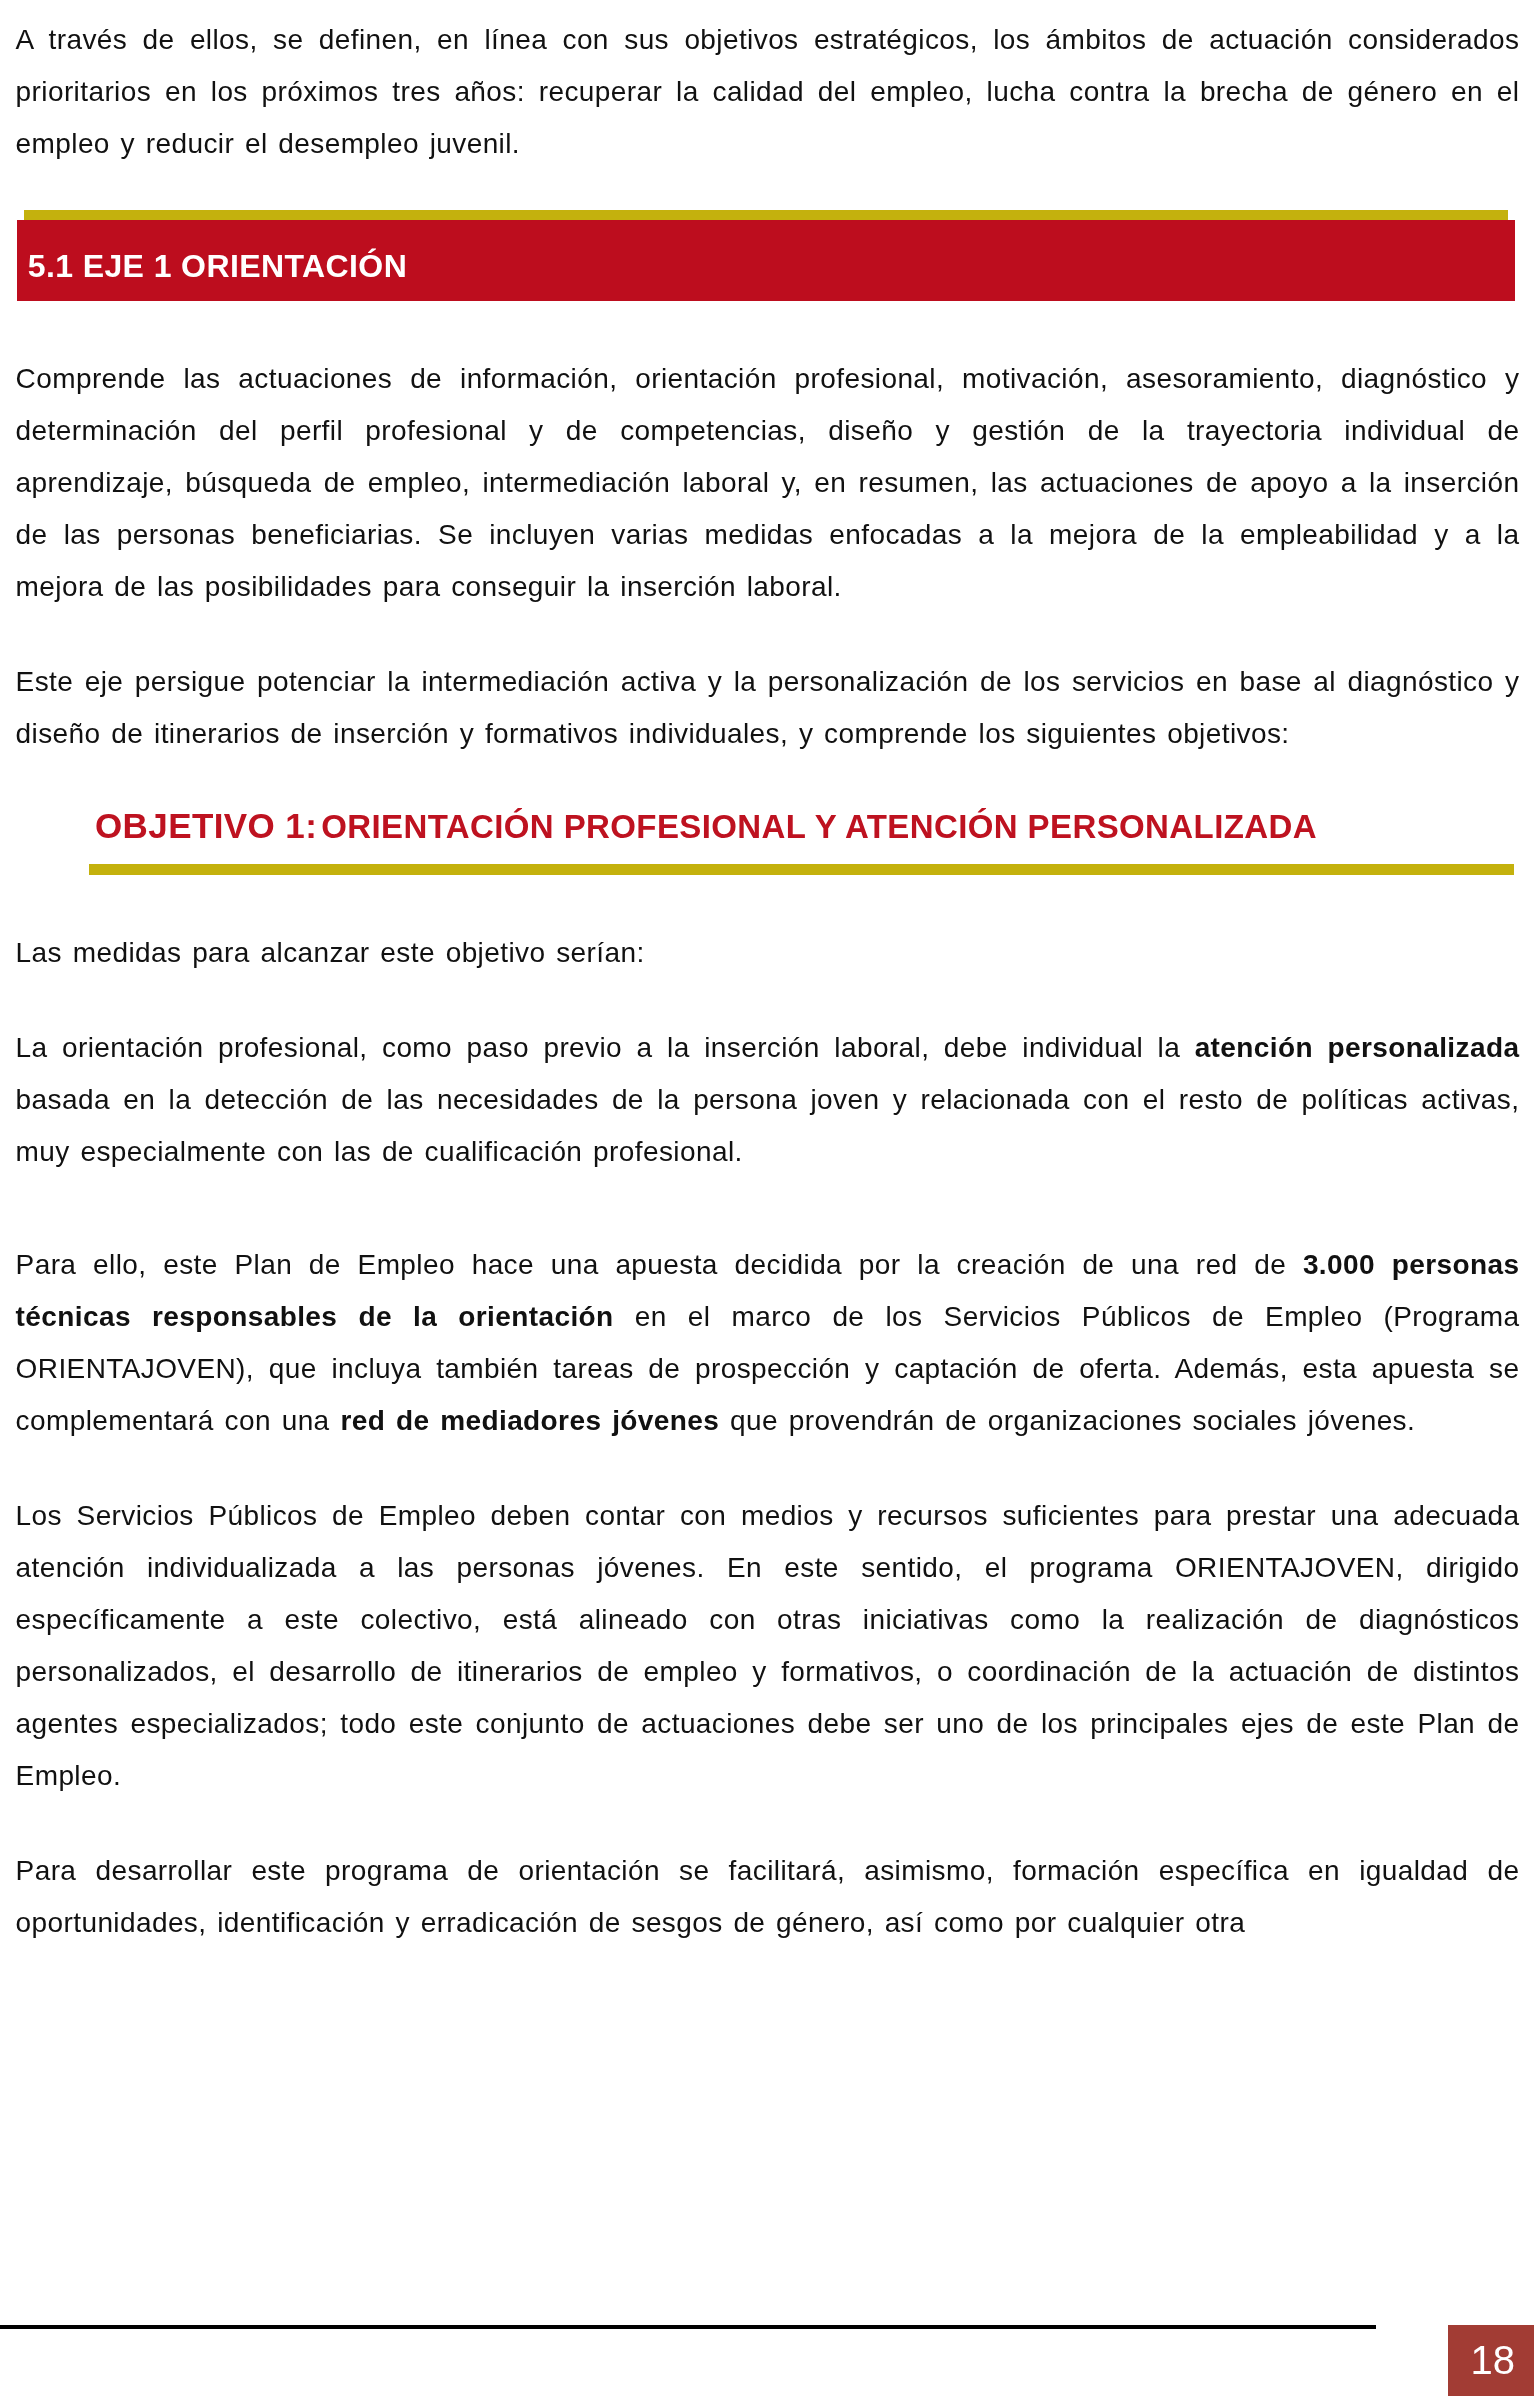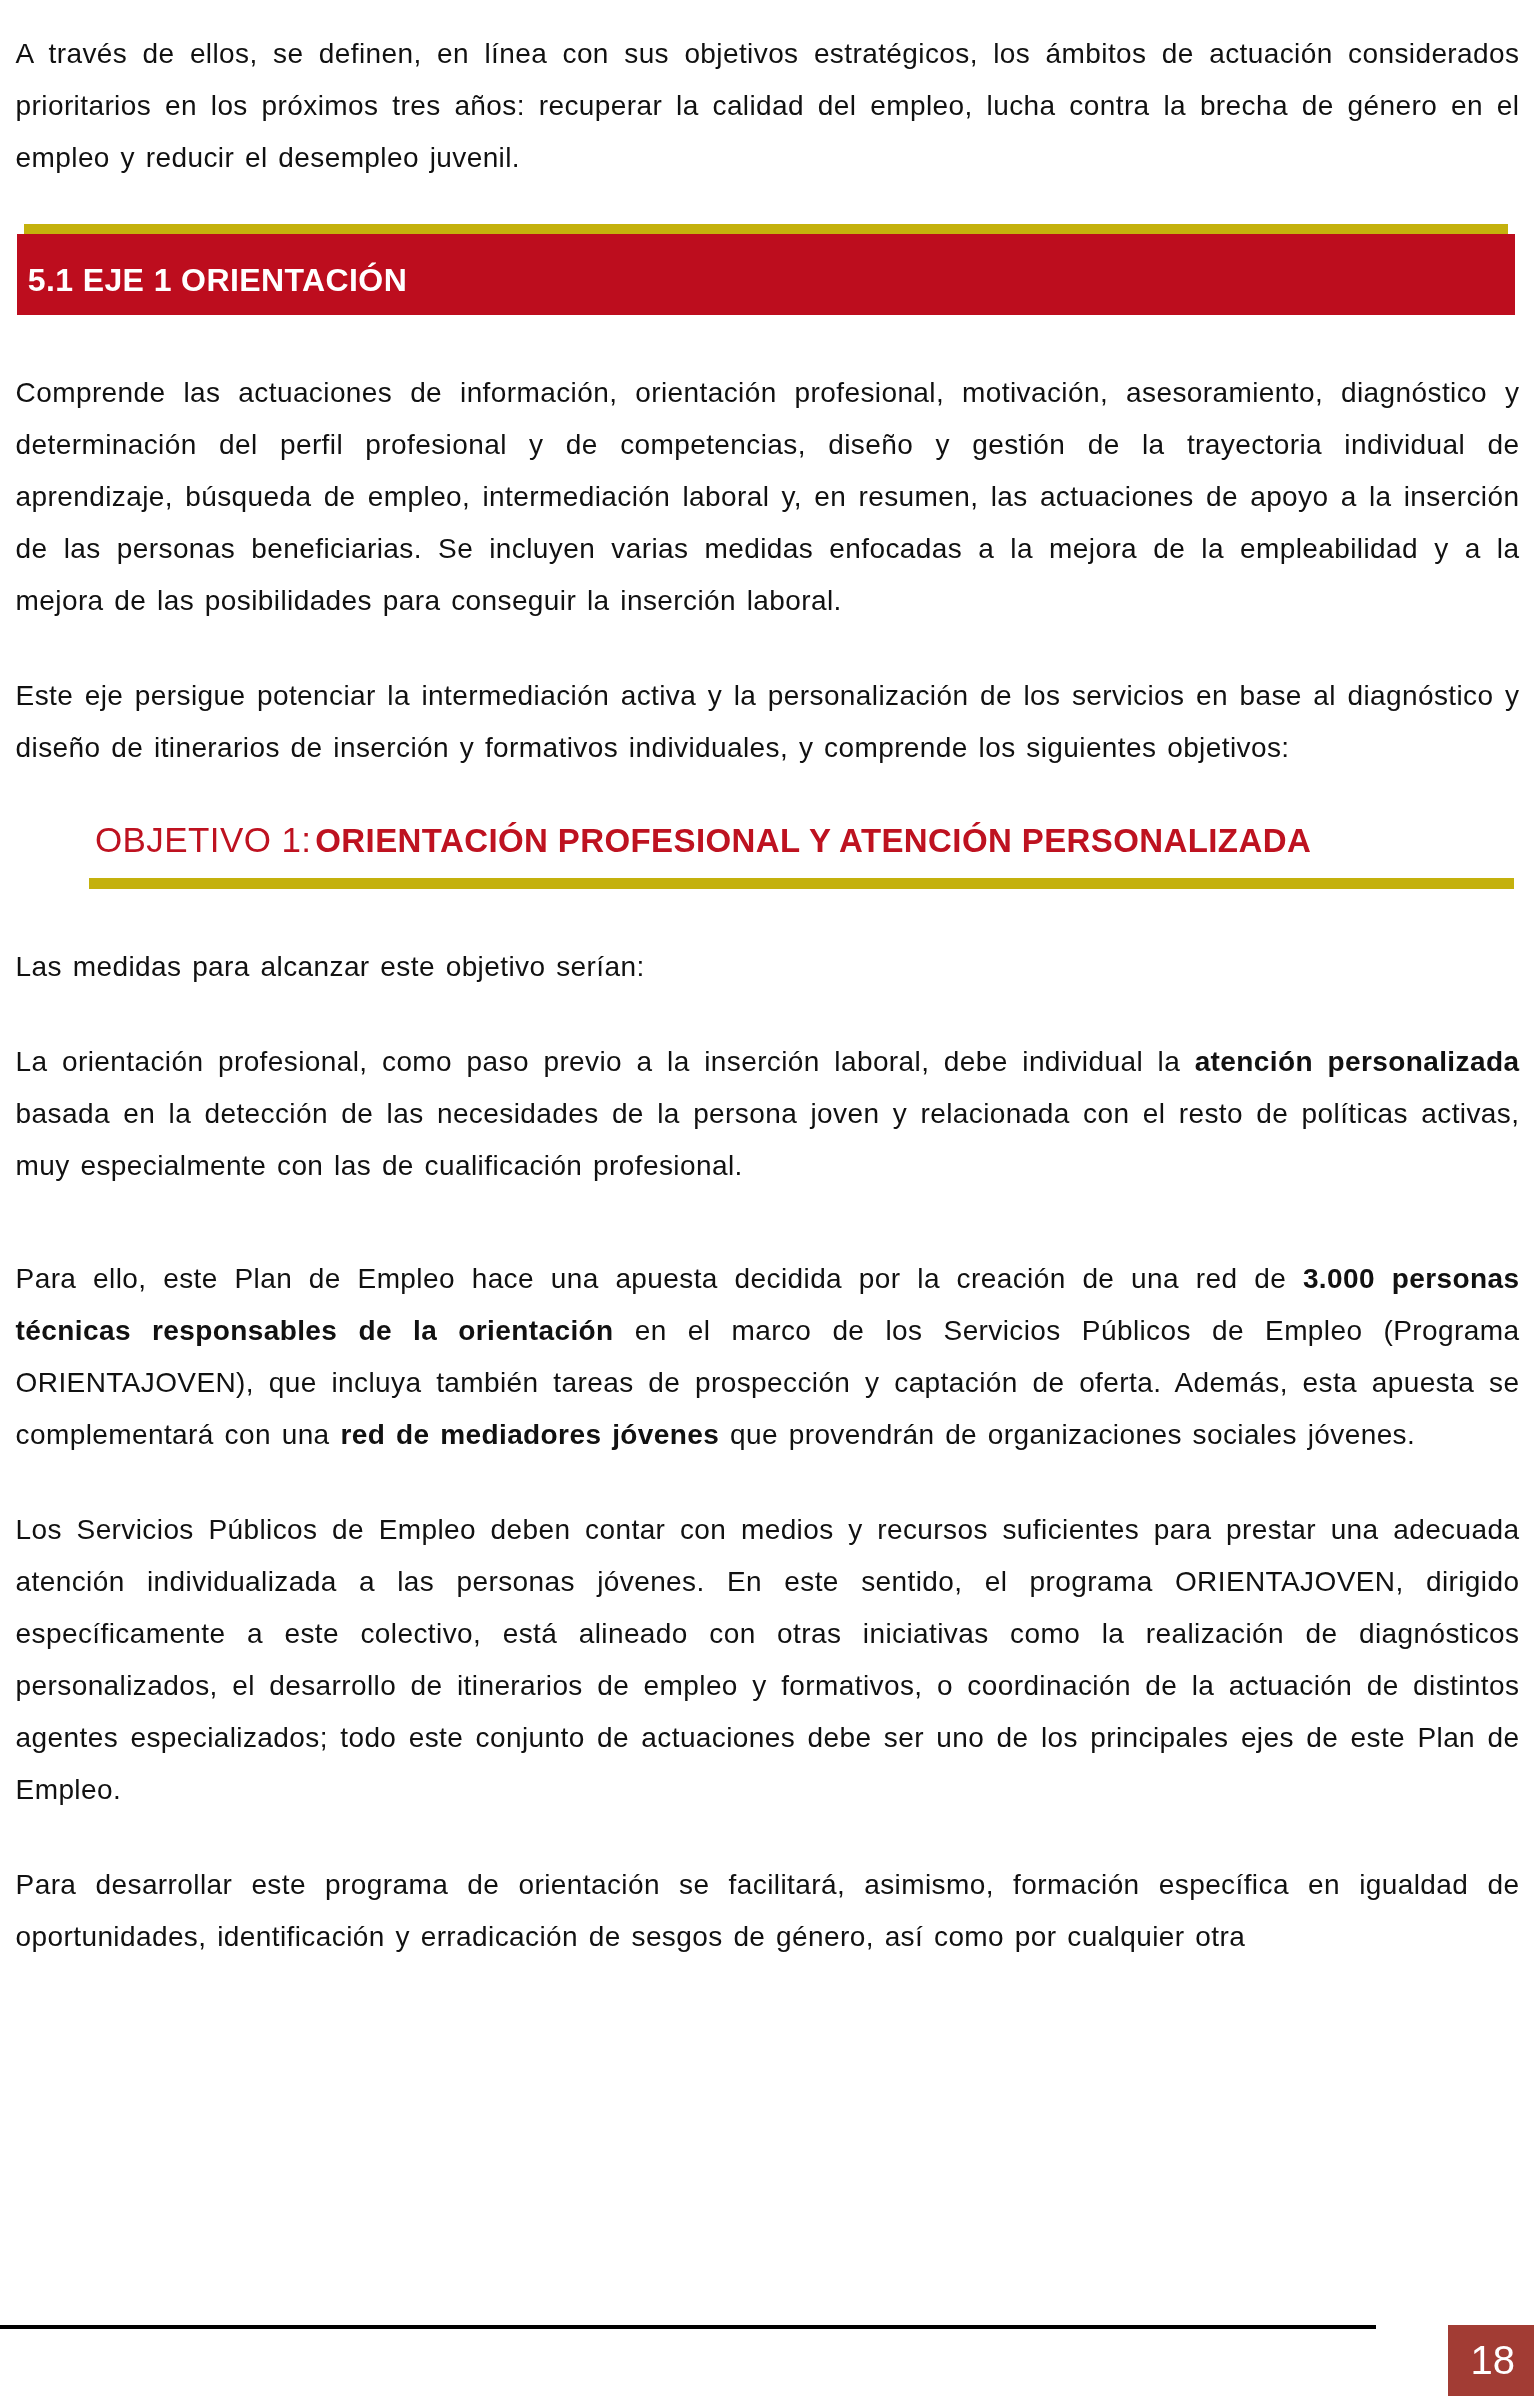--- a/index.html
+++ b/index.html
@@ -17,21 +17,21 @@
     margin: 0 15.6px;
     font-size: 28px;
     line-height: 52px;
     letter-spacing: 0.4px;
     word-spacing: 2.6px;
     text-align: justify;
     color: var(--c-body-text, #111111);
   }
   .body-text .b { font-weight: 700; }
 
-  .mt-p1      { padding-top: 28px; }
+  .mt-p1      { padding-top: 14px; }
   .mt-banner  { margin-top: 40px; }
   .mt-p2      { margin-top: 52px; }
   .mt-std     { margin-top: 43px; }
   .mt-p4      { margin-top: 52px; }
   .mt-medida  { margin-top: 52px; }
   .mt-p6      { margin-top: 61px; }
 
   
   .banner { margin-left: 17.3px; width: 1498px; }
   .banner-accent {
@@ -56,21 +56,21 @@
 
   
   .objetivo {
     margin-left: 95px;
     margin-right: 21px;
     line-height: 45px;
     white-space: nowrap;
   }
   .obj-prefix {
     color: var(--c-objective-red, #BE1220);
-    font-weight: 400;
+    font-weight: 700;
     font-size: 35px;
     letter-spacing: 0.4px;
   }
   .obj-title {
     color: var(--c-objective-red, #BE1220);
     font-weight: 700;
     font-size: 33px;
     letter-spacing: 0.4px;
   }
   .objetivo-rule {

